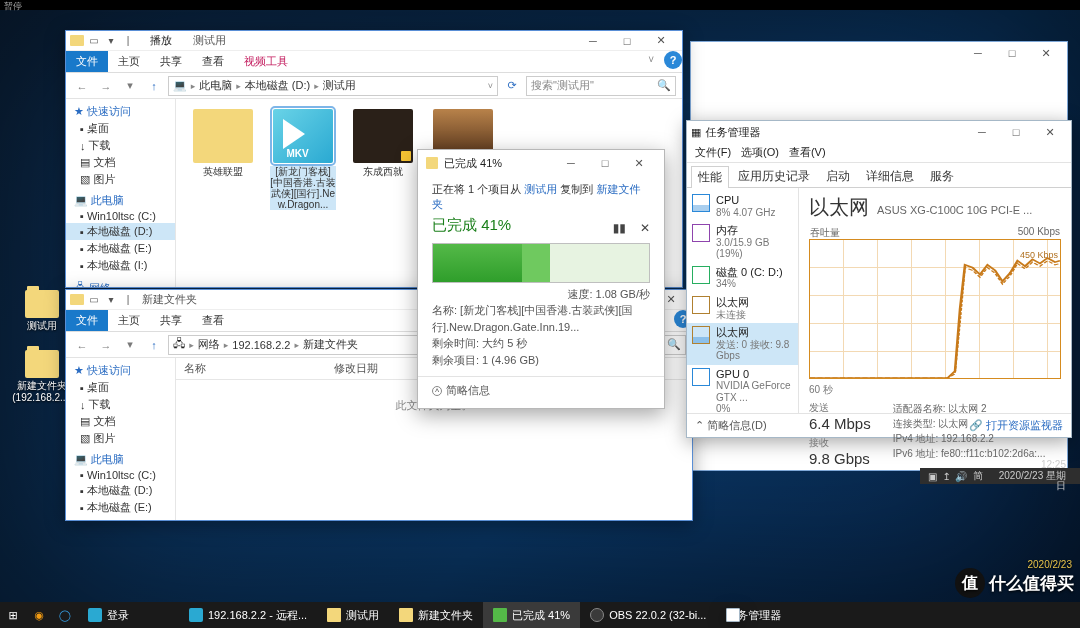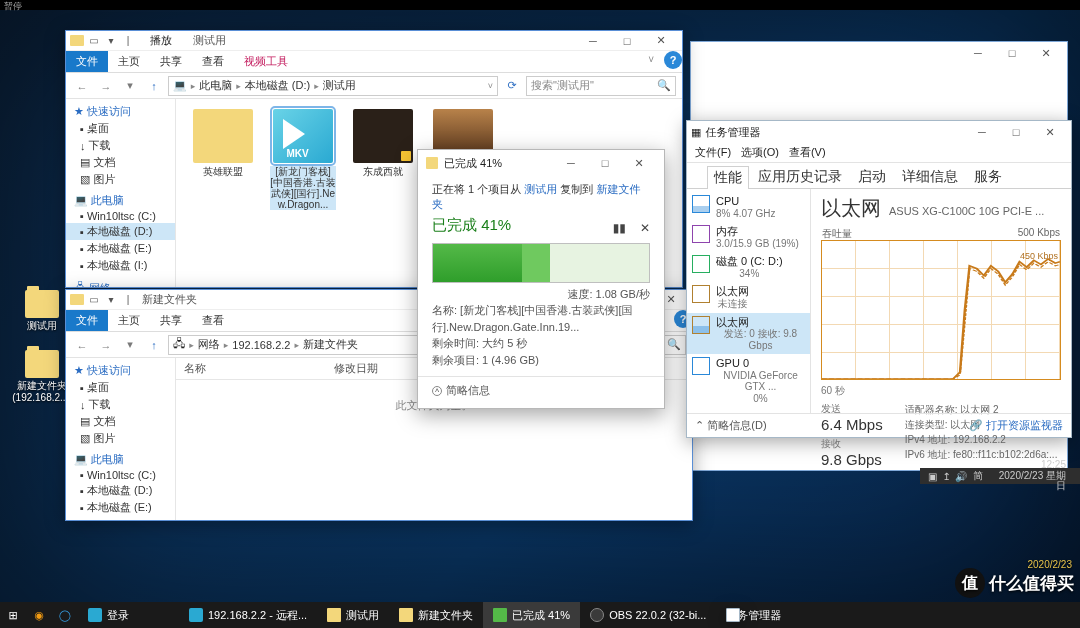--- a/index.html
+++ b/index.html
@@ -71,31 +71,31 @@
   .dlg .bar .fill { position:absolute; left:0; top:0; bottom:0; width:41%; background:linear-gradient(#54b948,#2f9e2b); }
   .dlg .bar .fill::after{content:"";position:absolute;right:-28px;top:0;bottom:0;width:28px;background:#6fc95f;}
   .dlg .meta { color:#555; line-height:1.5; }
   .dlg .spd { text-align:right; color:#555; }
   .dlg .sep{ border-top:1px solid #e3e3e3; margin:8px -14px 6px; }
   .dlg .more{ color:#555; display:flex; align-items:center; gap:4px; }
   .dlg .more .chev{ width:10px;height:10px;border:1px solid #888;border-radius:50%;display:flex;align-items:center;justify-content:center;font-size:8px; }
   
   .tm { position:absolute; background:#fff; border:1px solid #a6b8c7; box-shadow:0 4px 18px rgba(0,0,0,.35); display:flex; flex-direction:column; font-size:11px; }
   .tm .menubar { display:flex; gap:10px; padding:2px 8px; border-bottom:1px solid #e3e3e3; }
-  .tm .tabs { display:flex; gap:2px; padding:2px 20px 0; border-bottom:1px solid #d0d0d0; font-size:14px; }
+  .tm .tabs { display:flex; gap:2px; padding:2px 4px 0; border-bottom:1px solid #d0d0d0; font-size:12px; }
   .tm .tabs div{ padding:2px 6px; border:1px solid transparent; border-bottom:none; color:#333;}
   .tm .tabs div.on{ border-color:#d0d0d0; background:#fff; position:relative; top:1px; }
   .tm .tmain { flex:1; display:flex; min-height:0; }
-  .tm .tside { width:124px; border-right:1px solid #e3e3e3; overflow:hidden; padding:3px 0; }
+  .tm .tside { width:112px; border-right:1px solid #e3e3e3; overflow:hidden; padding:3px 0; }
   .titem { padding:3px 5px; display:flex; gap:6px; align-items:flex-start; }
   .titem.sel { background:#cde6f7; }
   .titem .sq { width:18px; height:18px; border:1px solid #2a88d8; flex:0 0 18px; position:relative; }
   .titem .sq.filled::after{ content:""; position:absolute; left:0; right:0; bottom:0; top:60%; background:#2a88d8; opacity:.4; }
   .titem .txt { line-height:1.15; }
-  .titem .sub { color:#777; font-size:10px; display:block;text-align:center; }
+  .titem .sub { color:#777; font-size:10px; display:block; }
   .tchart { flex:1; padding:6px 10px 4px; display:flex; flex-direction:column; }
   .chtitle { display:flex; align-items:baseline; gap:8px; }
   .chtitle .big{ font-size:20px; color:#333; }
   .chtitle .mdl{ color:#666; font-size:11px; flex:1; white-space:nowrap; overflow:hidden; text-overflow:ellipsis;}
   .graph { border:1px solid #d58b1f; height:140px; margin:4px 0; position:relative; background:repeating-linear-gradient(to right, transparent 0 33px, #f3d9b3 33px 34px), repeating-linear-gradient(to bottom, transparent 0 27px, #f3d9b3 27px 28px); }
   .graph svg{ position:absolute; inset:0; width:100%; height:100%; }
   .graph .cap { position:absolute; top:-14px; left:0; font-size:10px; color:#666; }
   .graph .cap2 { position:absolute; top:-14px; right:0; font-size:10px; color:#666; }
   .gmeta { display:flex; gap:22px; padding-top:4px; }
   .gmeta .col .lbl2{ color:#777; font-size:10px; }

